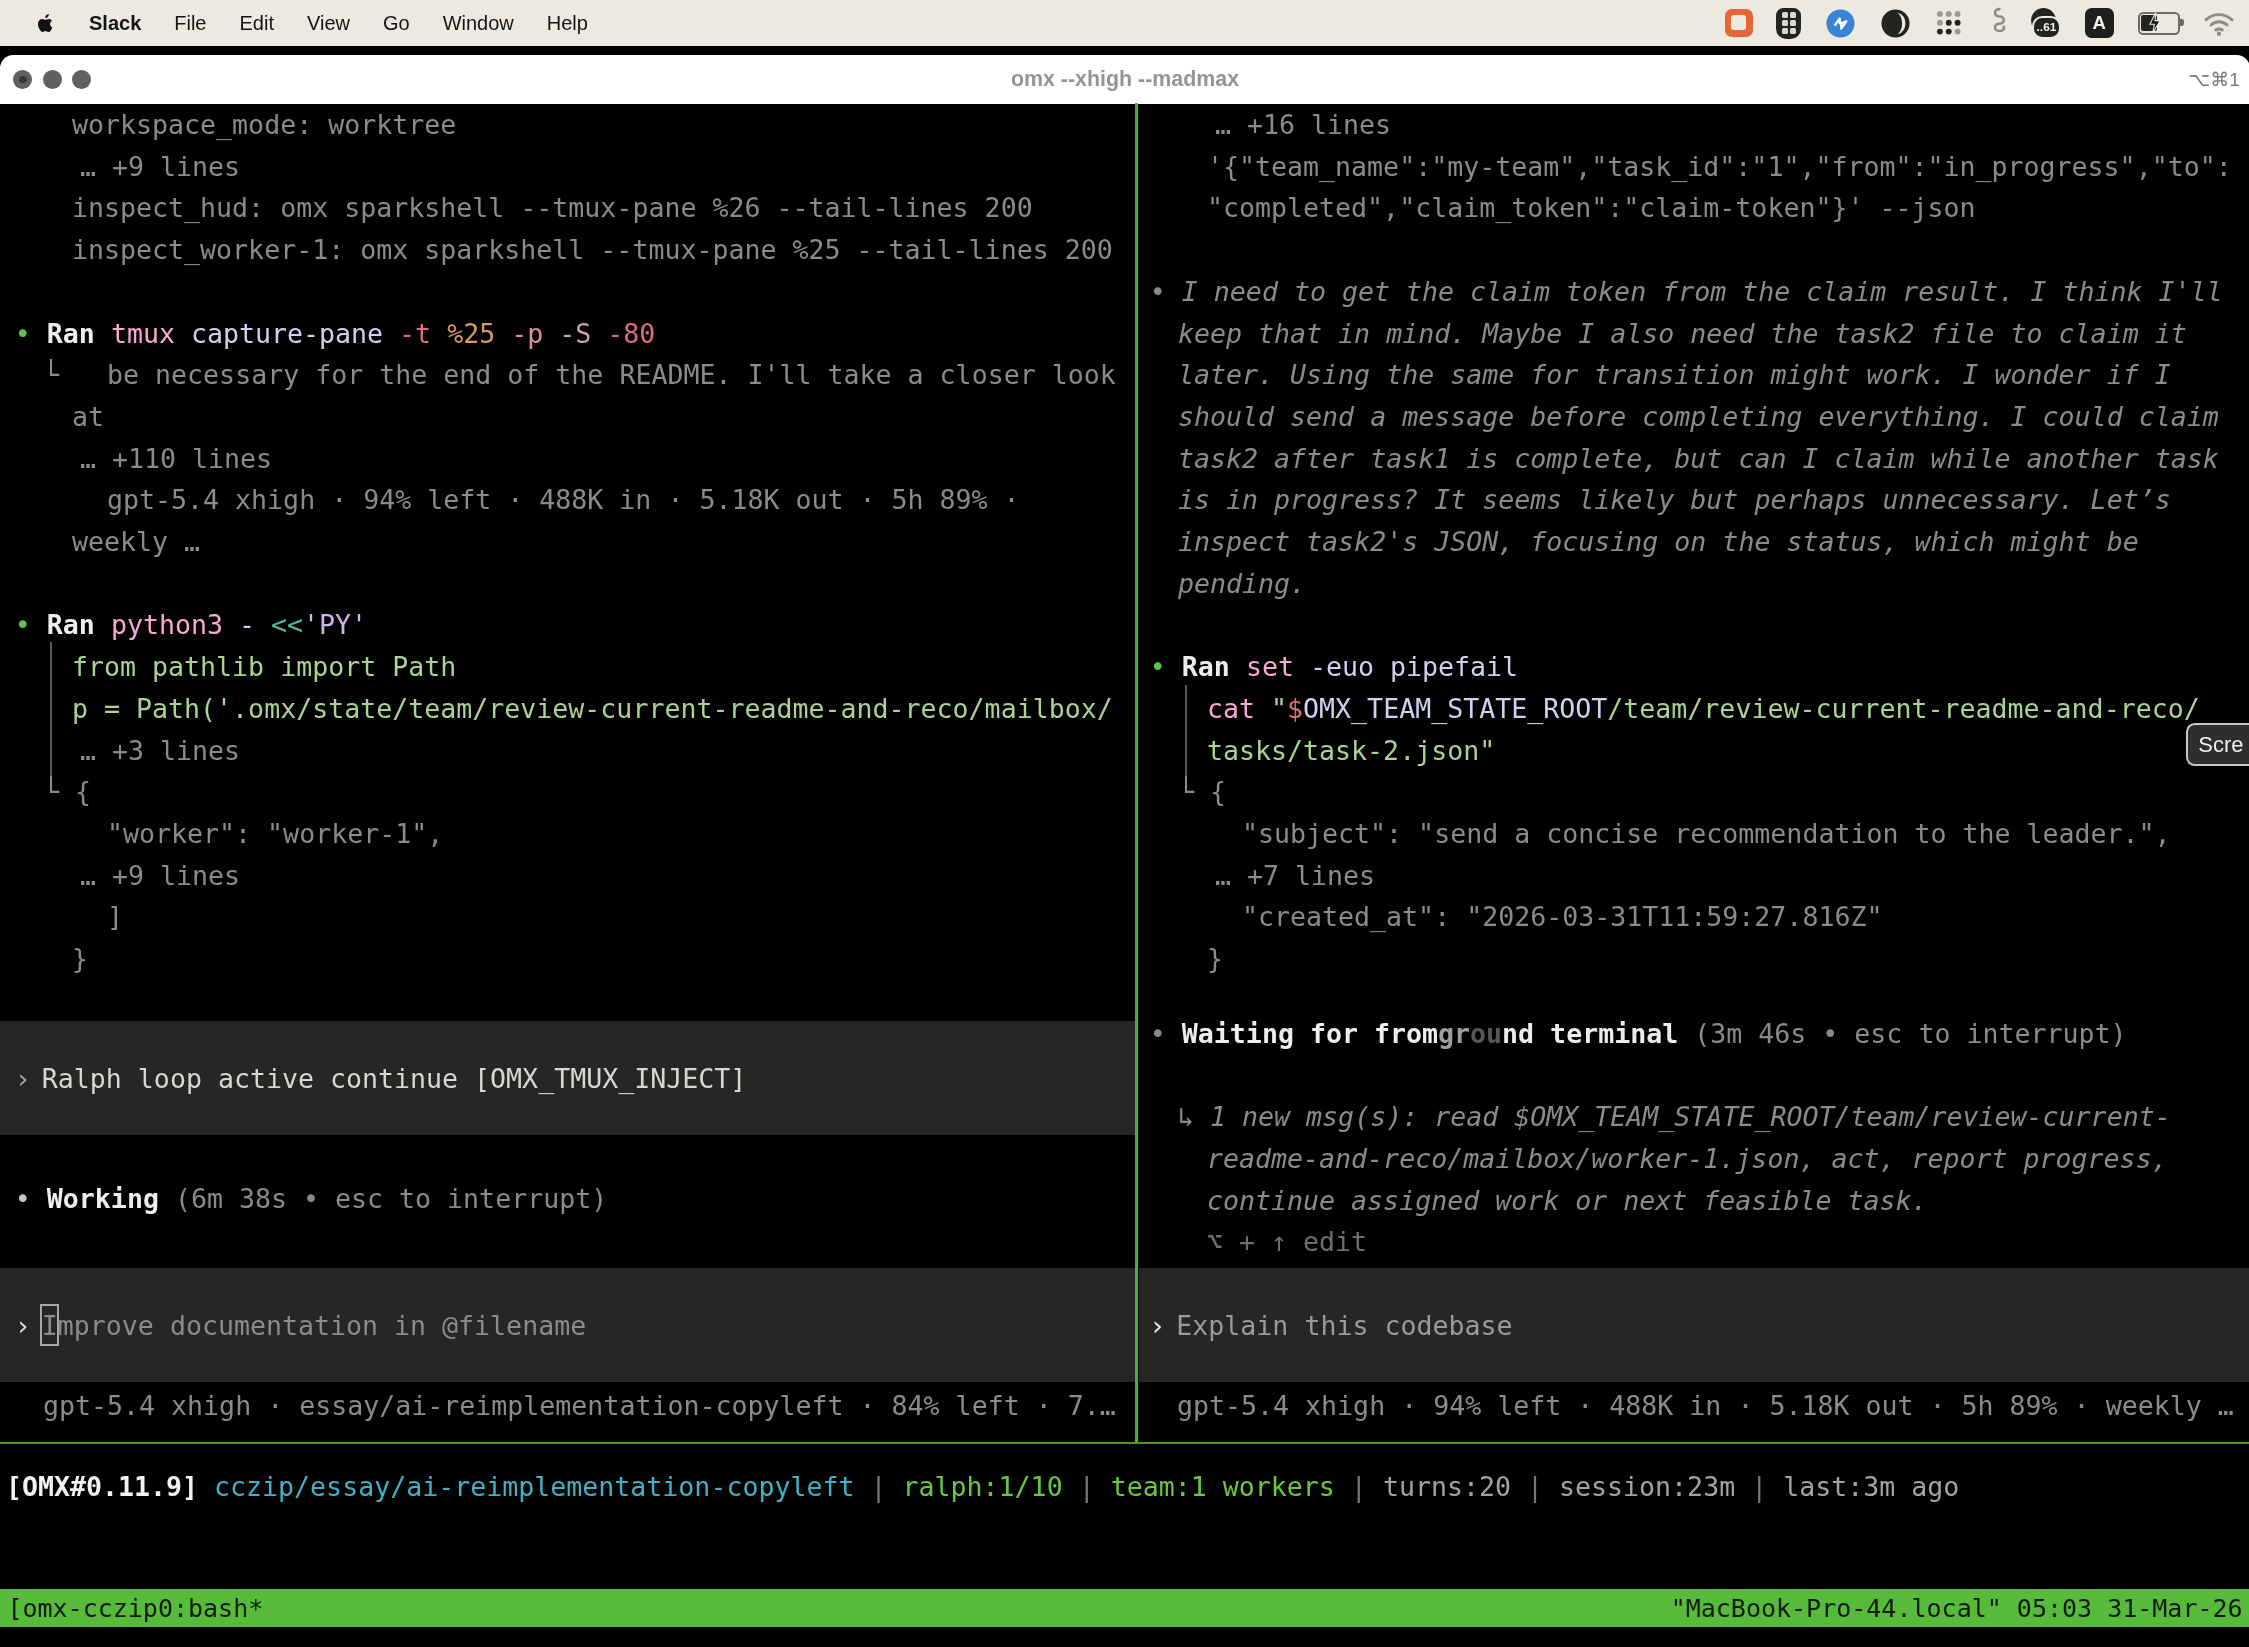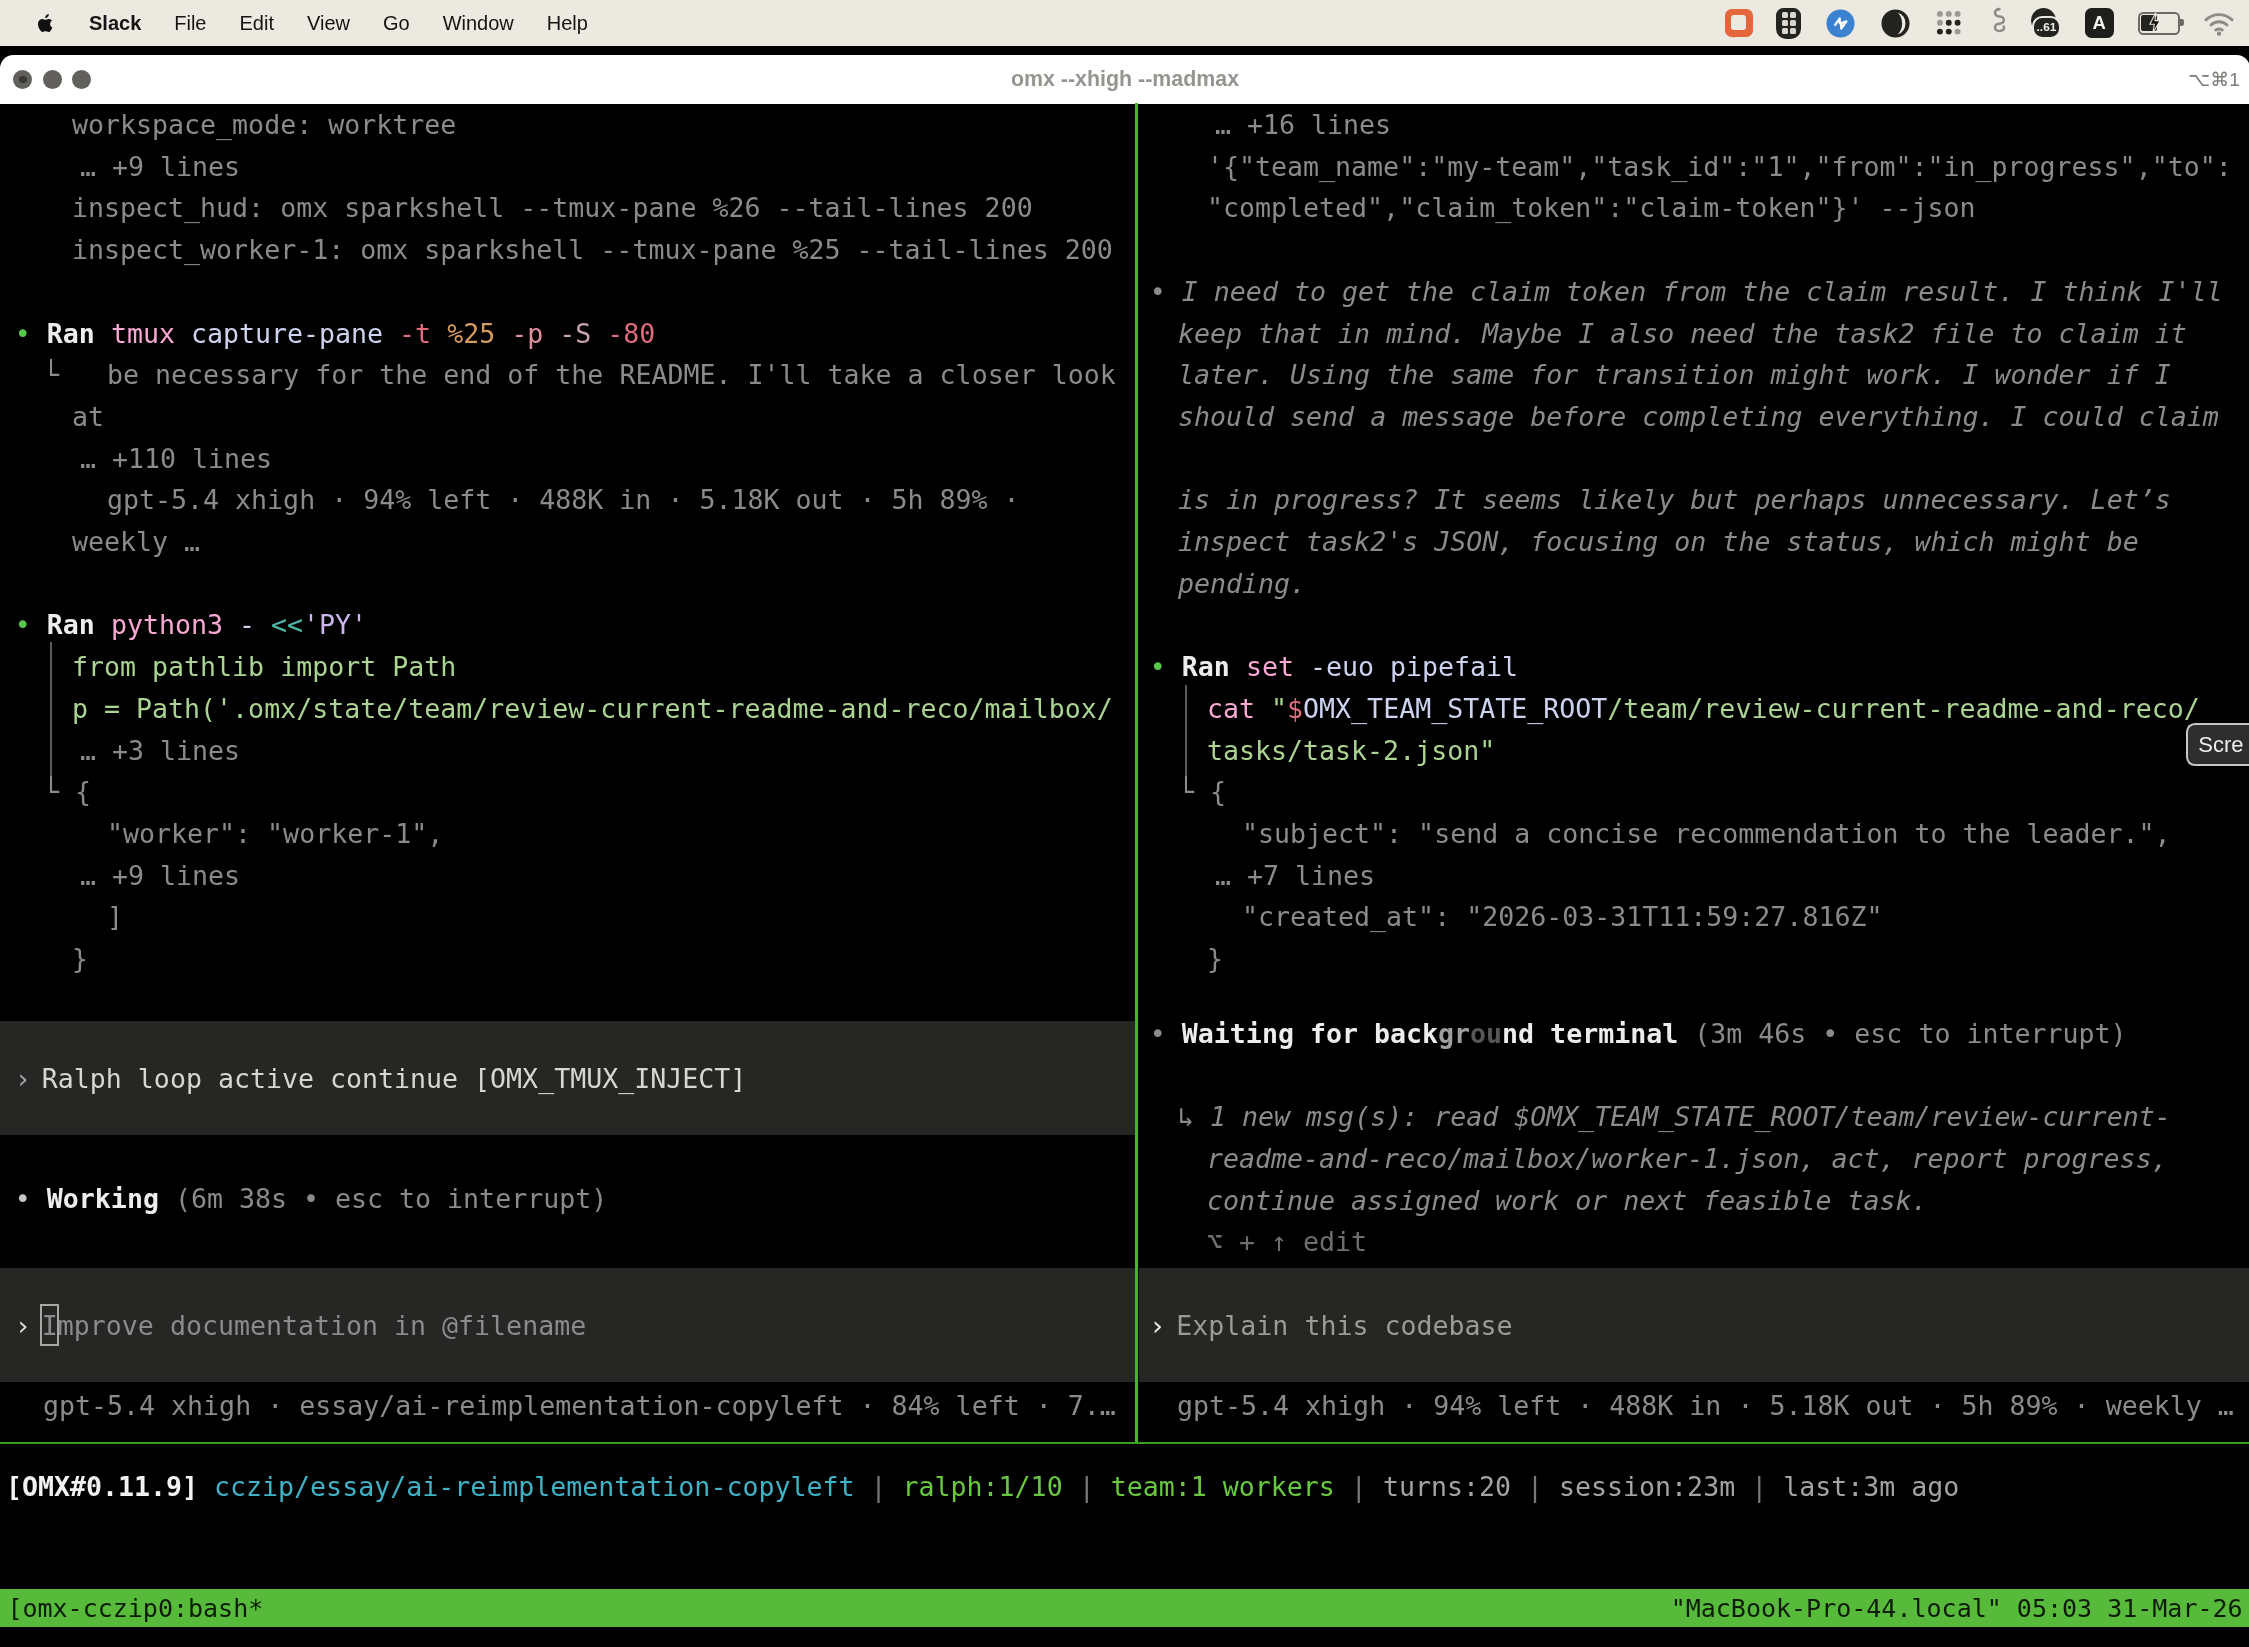--- a/index.html
+++ b/index.html
@@ -224,34 +224,35 @@
   <div class="pane pane-right">
     <div class="connector" style="left:50px;top:582px;height:94px;"></div>
   <div class="tline" style="top: 0px; left: 80px;"><span class="c-g">… +16 lines</span></div>
       <div class="tline" style="top: 42px; left: 72px;"><span class="c-g">'{"team_name":"my-team","task_id":"1","from":"in_progress","to":</span></div>
       <div class="tline" style="top: 83px; left: 72px;"><span class="c-g">"completed","claim_token":"claim-token"}' --json</span></div>
       <div class="tline" style="top: 125px; left: 72px;"></div>
       <div class="tline" style="top: 167px; left: 14.8px;"><span class="c-g">• </span><span class="c-g c-i">I need to get the claim token from the claim result. I think I'll</span></div>
       <div class="tline" style="top: 209px; left: 43px;"><span class="c-g c-i">keep that in mind. Maybe I also need the task2 file to claim it</span></div>
       <div class="tline" style="top: 250px; left: 43px;"><span class="c-g c-i">later. Using the same for transition might work. I wonder if I</span></div>
       <div class="tline" style="top: 292px; left: 43px;"><span class="c-g c-i">should send a message before completing everything. I could claim</span></div>
+      <div class="tline" style="top: 334px; left: 43px;"><span class="c-g c-i">task2 after task1 is complete, but can I claim while another task</span></div>
       <div class="tline" style="top: 375px; left: 43px;"><span class="c-g c-i">is in progress? It seems likely but perhaps unnecessary. Let’s</span></div>
       <div class="tline" style="top: 417px; left: 43px;"><span class="c-g c-i">inspect task2's JSON, focusing on the status, which might be</span></div>
       <div class="tline" style="top: 459px; left: 43px;"><span class="c-g c-i">pending.</span></div>
       <div class="tline" style="top: 500px; left: 72px;"></div>
       <div class="tline" style="top: 542px; left: 14.8px;"><span class="c-gb">• </span><span class="c-w">Ran </span><span class="c-b">set </span><span class="c-p">-euo pipefail</span></div>
       <div class="tline" style="top: 584px; left: 72px;"><span class="c-b">cat </span><span class="c-cd">"</span><span class="c-r">$</span><span class="c-p">OMX_TEAM_STATE_ROOT</span><span class="c-cd">/team/review-current-readme-and-reco/</span></div>
       <div class="tline" style="top: 626px; left: 72px;"><span class="c-cd">tasks/task-2.json"</span></div>
       <div class="tline" style="top: 667px; left: 43px;"><span class="c-g">└ {</span></div>
       <div class="tline" style="top: 709px; left: 107px;"><span class="c-g">"subject": "send a concise recommendation to the leader.",</span></div>
       <div class="tline" style="top: 751px; left: 80px;"><span class="c-g">… +7 lines</span></div>
       <div class="tline" style="top: 792px; left: 107px;"><span class="c-g">"created_at": "2026-03-31T11:59:27.816Z"</span></div>
       <div class="tline" style="top: 834px; left: 72px;"><span class="c-g">}</span></div>
       <div class="tline" style="top: 876px; left: 72px;"></div>
-      <div class="tline" style="top: 909px; left: 14.8px;"><span class="c-g">• </span><span class="c-w">Waiting for back</span><span class="c-sh1">gr</span><span class="c-sh2">ou</span><span class="c-w">nd</span><span class="c-w"> terminal</span><span class="c-g"> (3m 46s • esc to interrupt)</span></div>
+      <div class="tline" style="top: 909px; left: 14.8px;"><span class="c-g">• </span><span class="c-w">Waiting for from</span><span class="c-sh1">gr</span><span class="c-sh2">ou</span><span class="c-w">nd</span><span class="c-w"> terminal</span><span class="c-g"> (3m 46s • esc to interrupt)</span></div>
       <div class="tline" style="top: 959px; left: 72px;"></div>
       <div class="tline" style="top: 992px; left: 43px;"><span class="c-g c-i">↳ </span><span class="c-g c-i">1 new msg(s): read $OMX_TEAM_STATE_ROOT/team/review-current-</span></div>
       <div class="tline" style="top: 1034px; left: 72px;"><span class="c-g c-i">readme-and-reco/mailbox/worker-1.json, act, report progress,</span></div>
       <div class="tline" style="top: 1076px; left: 72px;"><span class="c-g c-i">continue assigned work or next feasible task.</span></div>
       <div class="tline" style="top: 1117px; left: 72px;"><span class="c-dg">⌥ + ↑ edit</span></div>
     </div>
 
   <div class="band" style="left:1139px;top:1268px;width:1111px;height:114px;padding-left:10.3px;box-sizing:border-box;">
     <span class="prompt" style="color:#e8e8e6">›</span>
     <span style="color:#9a9a98">Explain this codebase</span>

